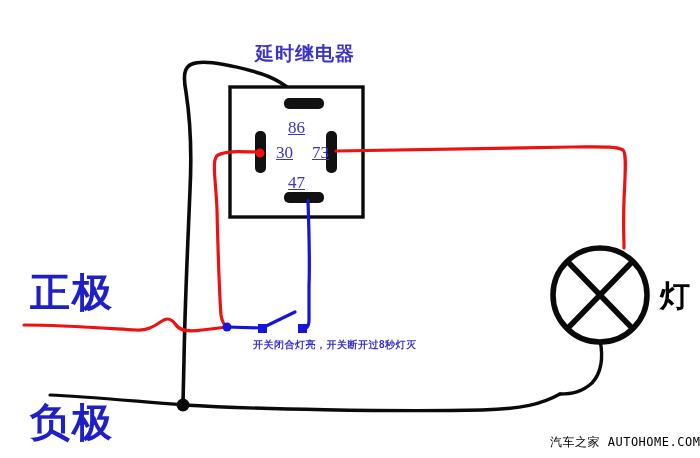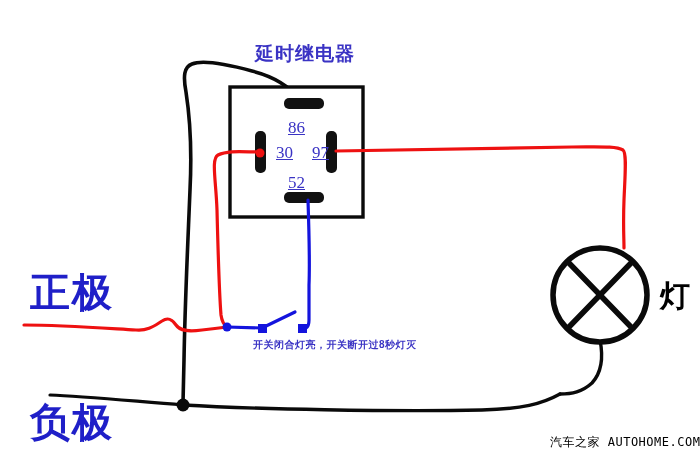--- a/index.html
+++ b/index.html
@@ -121,23 +121,23 @@
     <line x1="556" y1="262" x2="620" y2="328" stroke="#0a0a0a" stroke-width="5.5" stroke-linecap="round"></line>
     <line x1="620" y1="262" x2="556" y2="328" stroke="#0a0a0a" stroke-width="5.5" stroke-linecap="round"></line>
   </svg>
 
   <div class="lbl lbl-title" style="left:243px; top:44px;">延时继电器</div>
 
   <div class="lbl lbl-term" style="left:276px; top:119px;">86</div>
 
   <div class="lbl lbl-term" style="left:264px; top:144px;">30</div>
 
-  <div class="lbl lbl-term" style="left:300px; top:144px;">97</div>
+  <div class="lbl lbl-term" style="left:300px; top:144px;">73</div>
 
-  <div class="lbl lbl-term" style="left:276px; top:174px;">52</div>
+  <div class="lbl lbl-term" style="left:276px; top:174px;">47</div>
 
   <div class="lbl lbl-pole" style="left:18px; top:272px;">正极</div>
 
   <div class="lbl lbl-pole" style="left:18px; top:402px;">负极</div>
 
   <div class="lbl lbl-lamp" style="left:648px; top:281px;">灯</div>
 
   <div class="lbl lbl-caption" style="left:241px; top:340px;">开关闭合灯亮，开关断开过8秒灯灭</div>
 
   <div class="lbl lbl-watermark" style="left:538px; top:436px;">汽车之家 AUTOHOME.COM.CN</div>

